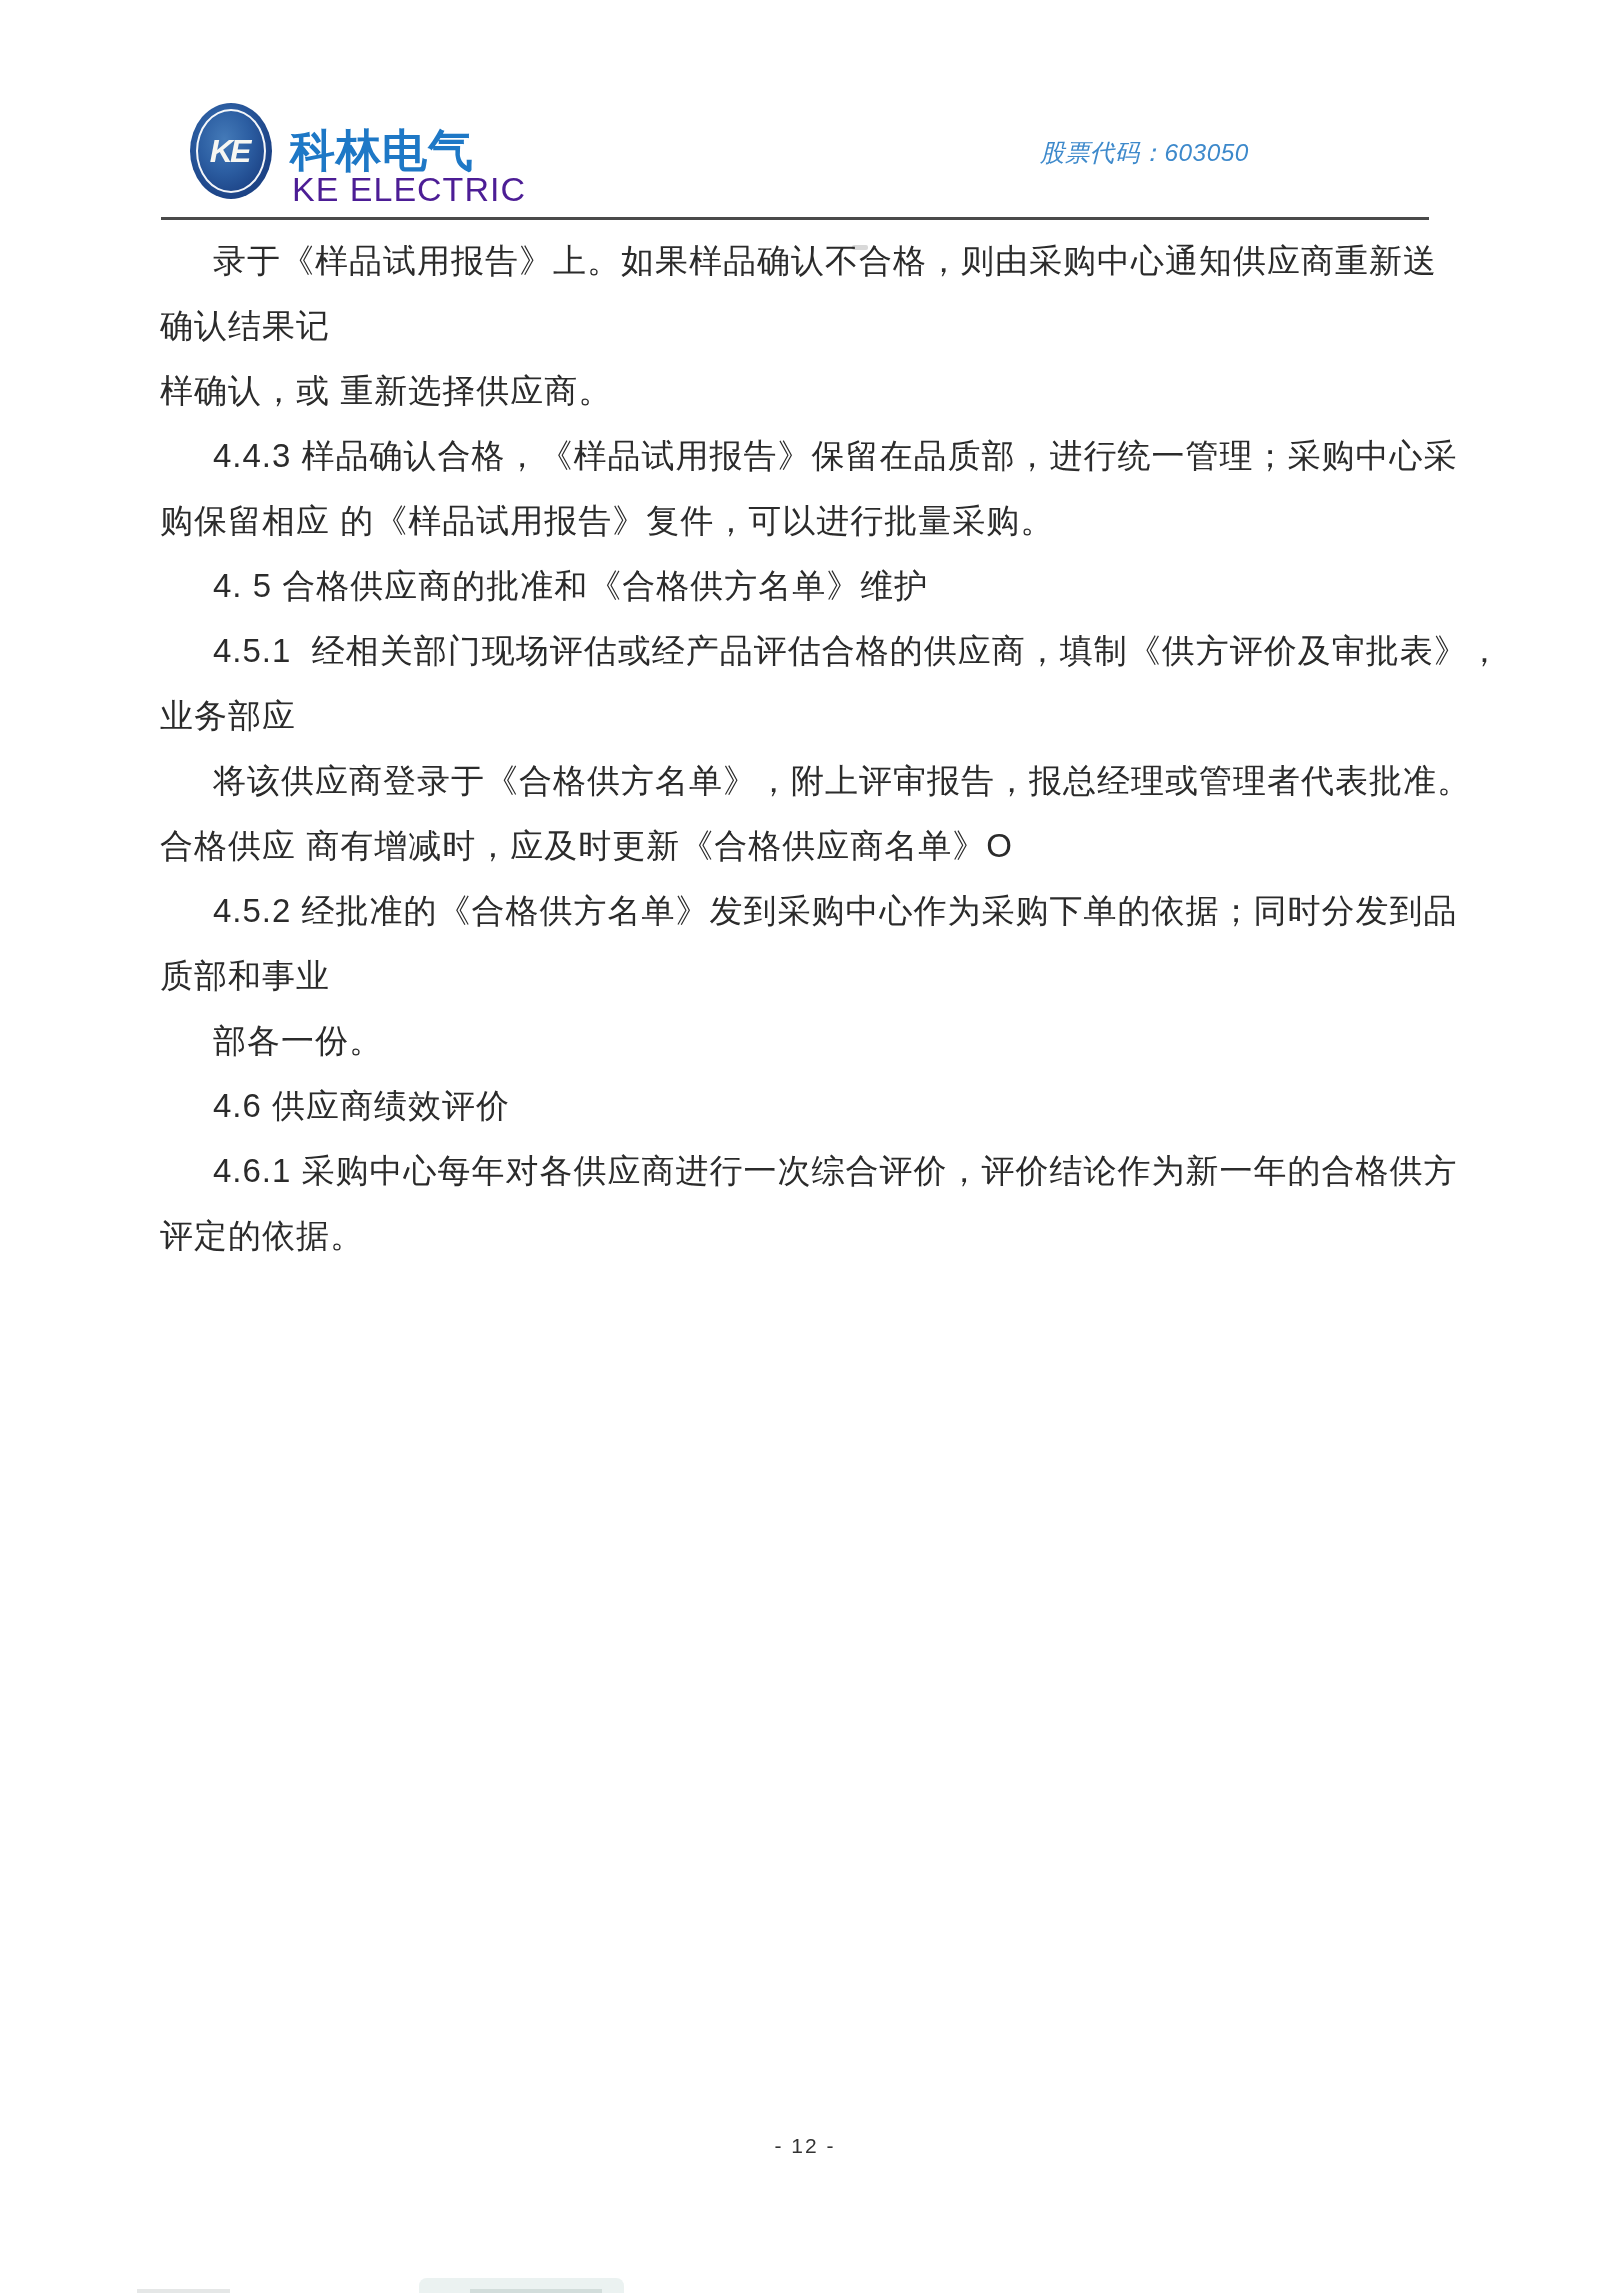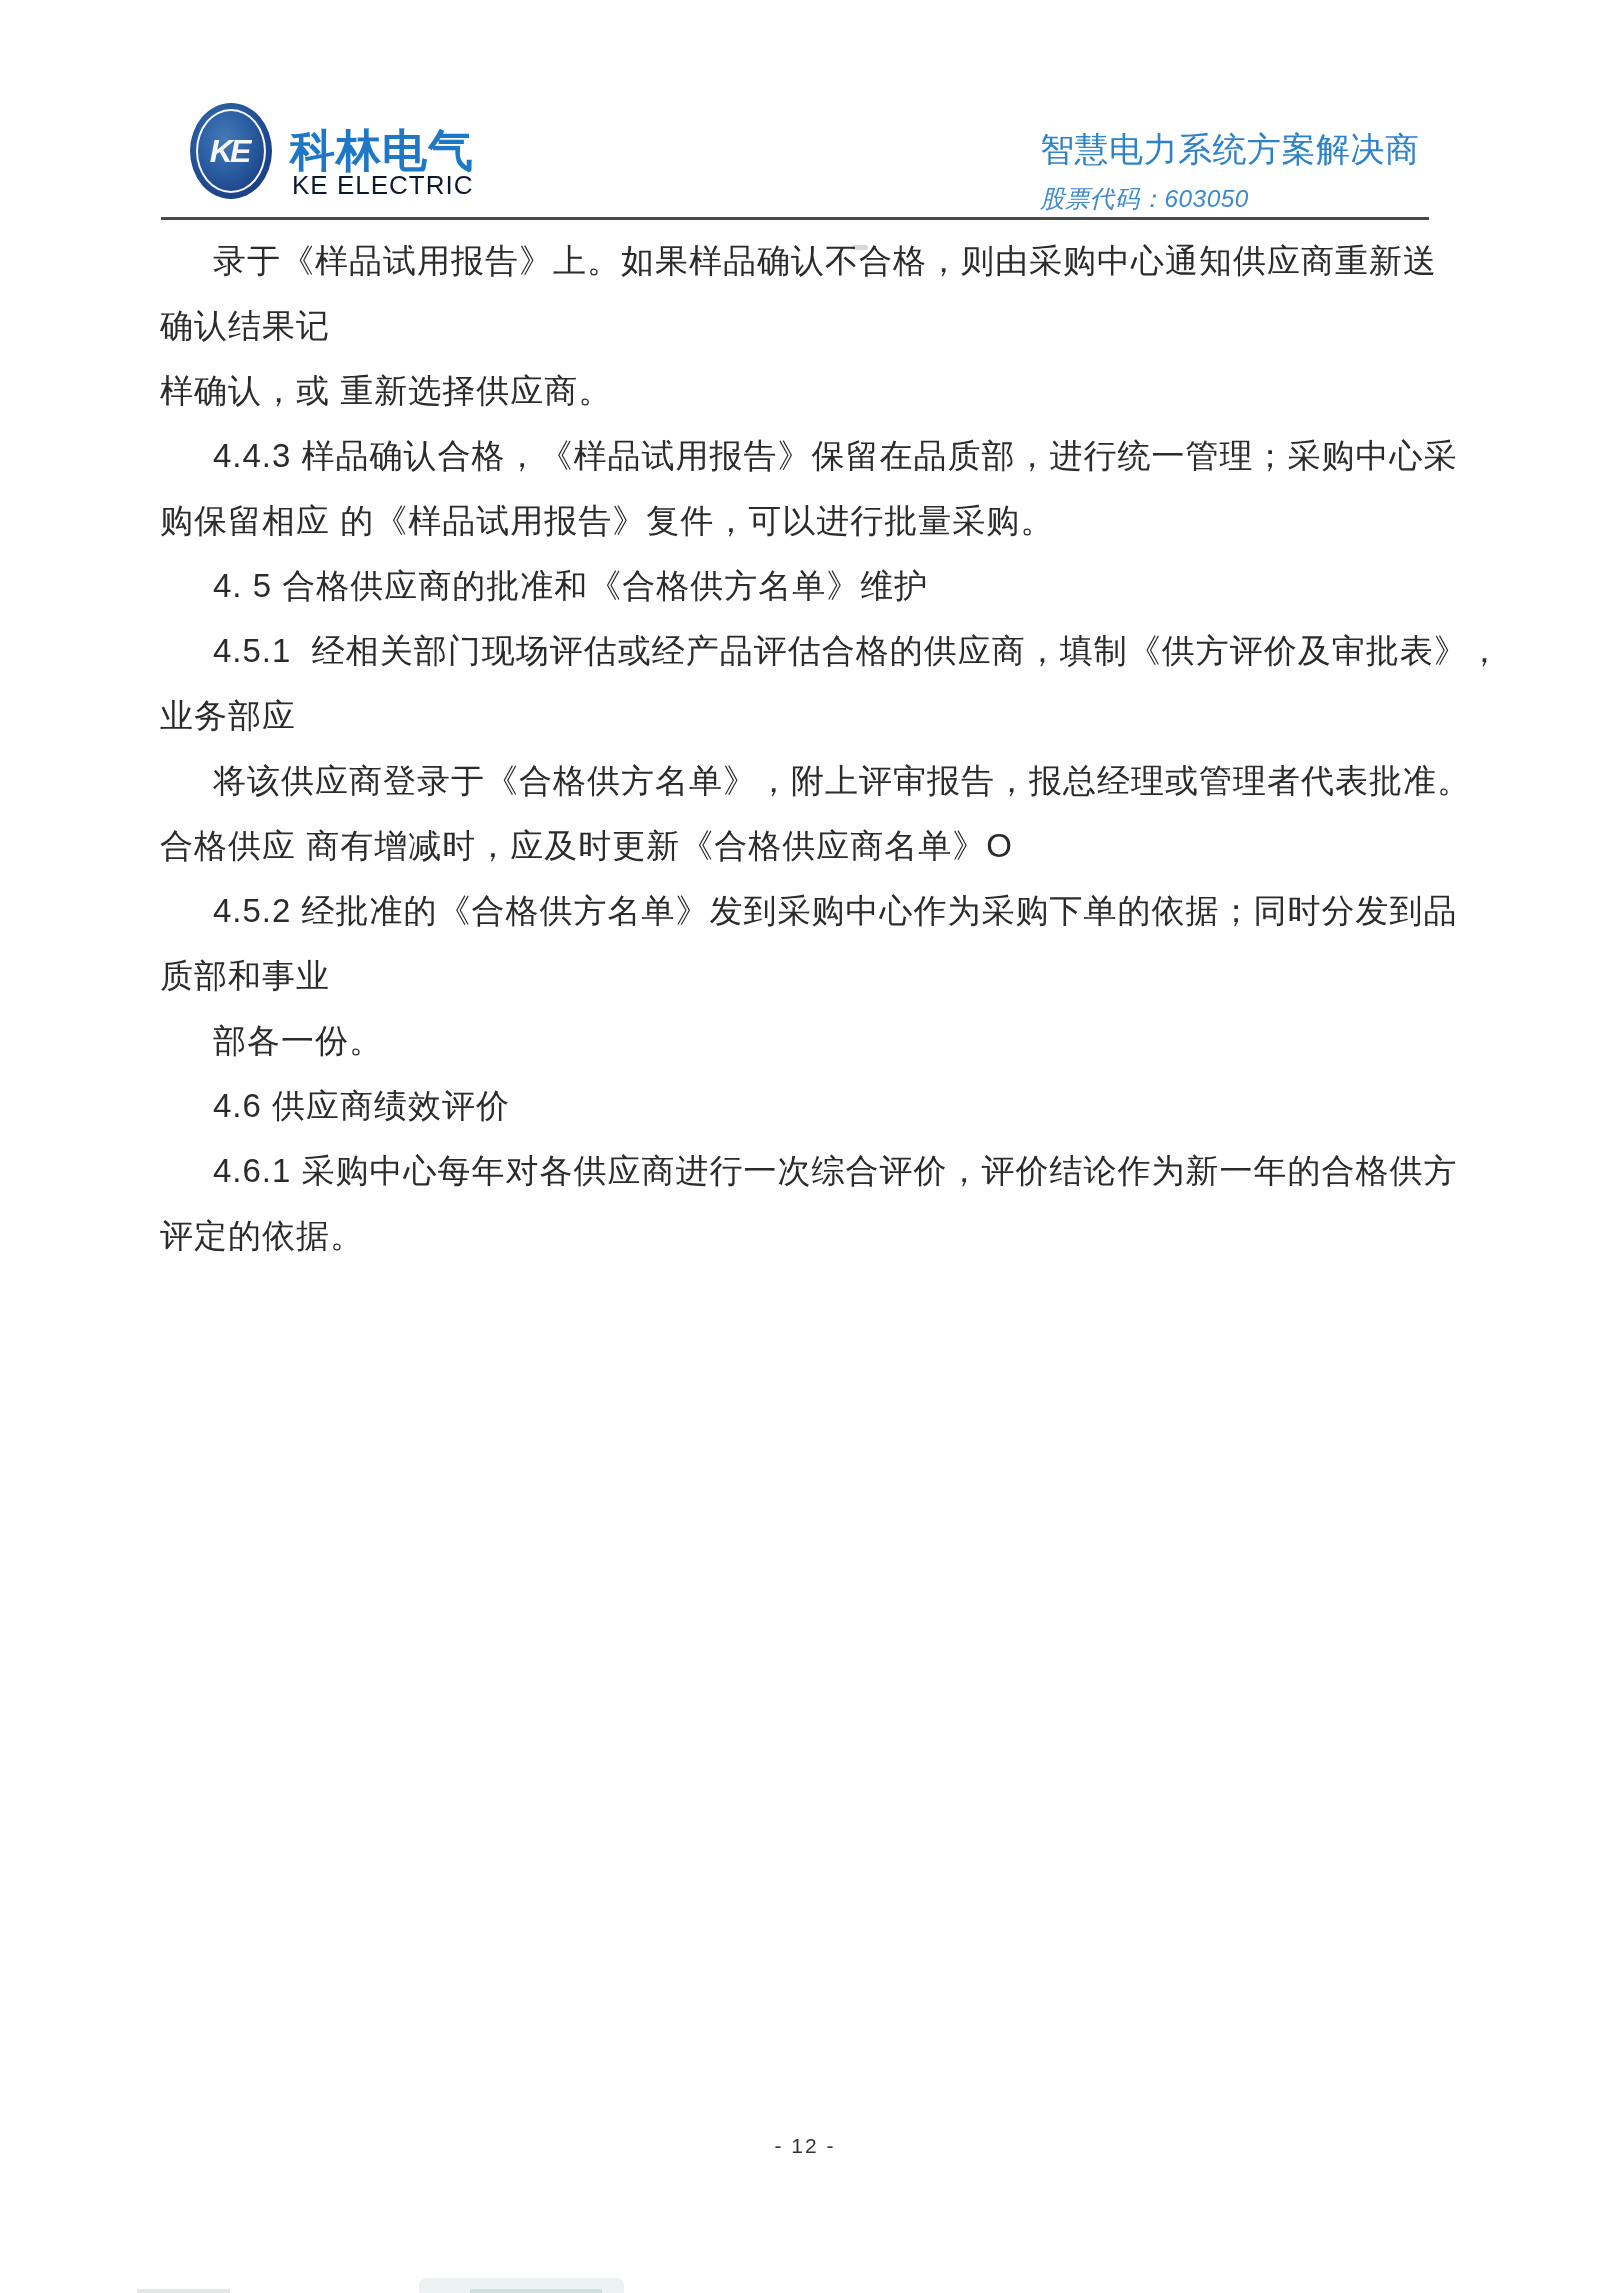--- a/index.html
+++ b/index.html
@@ -35,21 +35,21 @@
     color: #f7f7f2; font-weight: 700; font-style: italic;
     font-size: 32px; letter-spacing: -2.9px; padding-right: 3.9px;
   }
   .brand-cn {
     position: absolute; left: 100px; top: 17.6px;
     font-size: 45px; font-weight: 700; color: #1e78c6; letter-spacing: 1px;
     white-space: nowrap;
   }
   .brand-en {
     position: absolute; left: 102px; top: 67px;
-    font-size: 26px; font-weight: 400; color: #0f172a; letter-spacing: 1px;
+    font-size: 34px; font-weight: 400; color: #4c1d95; letter-spacing: 1px;
     white-space: nowrap;
   }
 
   .header-right { position: absolute; left: 1040px; top: 127px; white-space: nowrap; }
   .tagline { font-size: 34px; color: #2e82c8; letter-spacing: 0.5px; }
   .stock-line { margin-top: 9.8px; font-size: 24.4px; color: #3d89cb; letter-spacing: 0.5px; font-style: italic; }
 
   .header-rule {
     position: absolute; left: 161px; top: 217px;
     width: 1268px; height: 2.9px; background: #4a4a4a;
@@ -89,21 +89,20 @@
     <div class="logo-wrap">
       <div class="logo-oval">
         <div class="logo-ring"></div>
         <div class="logo-monogram">KE</div>
       </div>
       <div class="brand-cn">科林电气</div>
       <div class="brand-en">KE ELECTRIC</div>
     </div>
 
     <div class="header-right">
-      <div class="tagline">智慧电力系统方案解决商</div>
       <div class="stock-line">股票代码：603050</div>
     </div>
 
     <div class="header-rule"></div>
   </div>
 
   <div class="artifact artifact-dots"></div>
 
   <div class="doc-body">
       <div class="line indent">录于《样品试用报告》上。如果样品确认不合格，则由采购中心通知供应商重新送</div>

